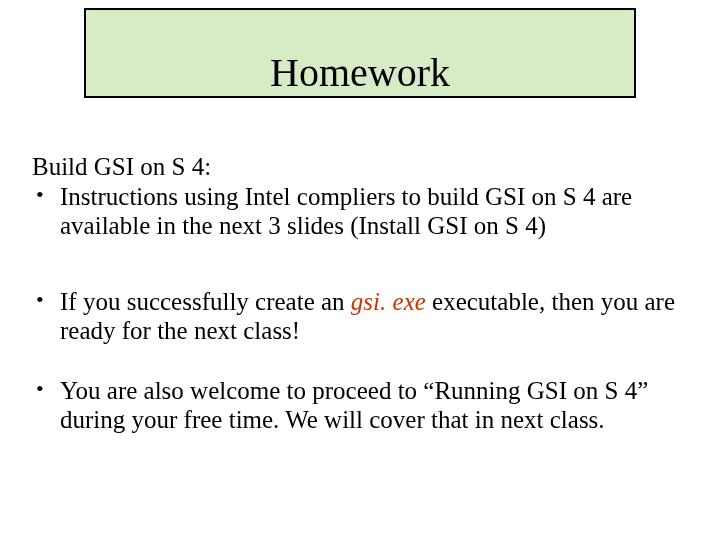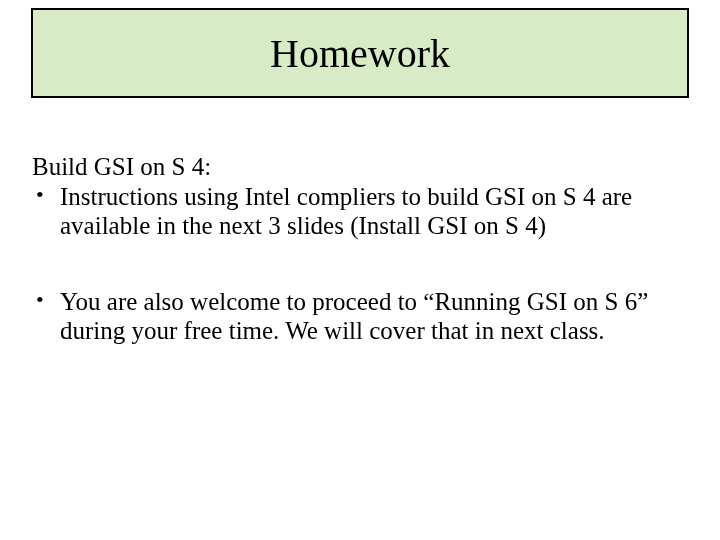--- a/index.html
+++ b/index.html
@@ -12,27 +12,27 @@
     overflow: hidden;
   }
   .slide {
     width: 100%;
     height: 100%;
     padding: 8px 30px 0 30px;
   }
   .title-box {
     border: 2.5px solid #000;
     background: #d7ecc6;
-    width: 658px;
+    width: 552px;
     height: 90px;
     margin: 0 auto;
     display: flex;
-    align-items: flex-start;
+    align-items: flex-end;
     justify-content: center;
-    padding-top: 20px;
+    padding-top: 8px;
   }
   .title-text {
     font-size: 40px;
     font-weight: normal;
     color: #000;
   }
   .content {
     margin-top: 54px;
     padding: 0 2px;
     font-size: 25px;
@@ -82,18 +82,21 @@
   <div class="content">
     <div class="intro-line">Build GSI on S 4:</div>
     <ul class="bullets">
       <li class="tight">
         <span>Instructions using Intel compliers to build GSI on S 4 are available in the next 3 slides (Install GSI on S 4)</span>
       </li>
     </ul>
     <div class="gap"></div>
     <ul class="bullets">
       <li>
-        <span>You are also welcome to proceed to “Running GSI on S 6” during your free time. We will cover that in next class.</span>
+        <span>If you successfully create an </span><span class="highlight">gsi. exe</span><span> executable, then you are ready for the next class!</span>
+      </li>
+      <li>
+        <span>You are also welcome to proceed to “Running GSI on S 4” during your free time. We will cover that in next class.</span>
       </li>
     </ul>
   </div>
 
 </div>
 
 </body></html>

